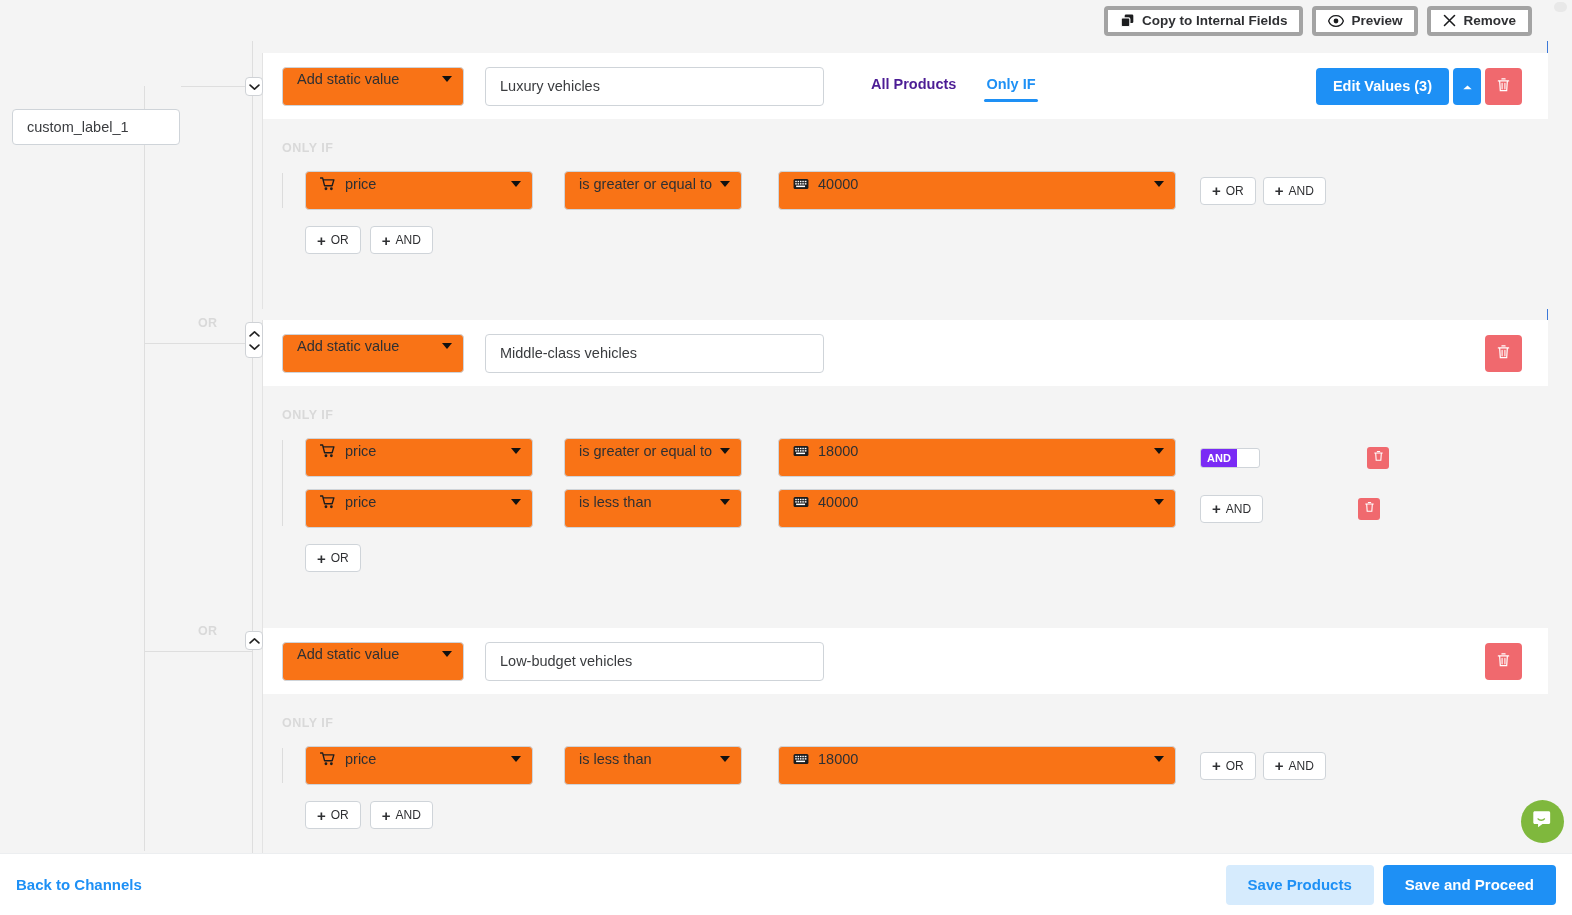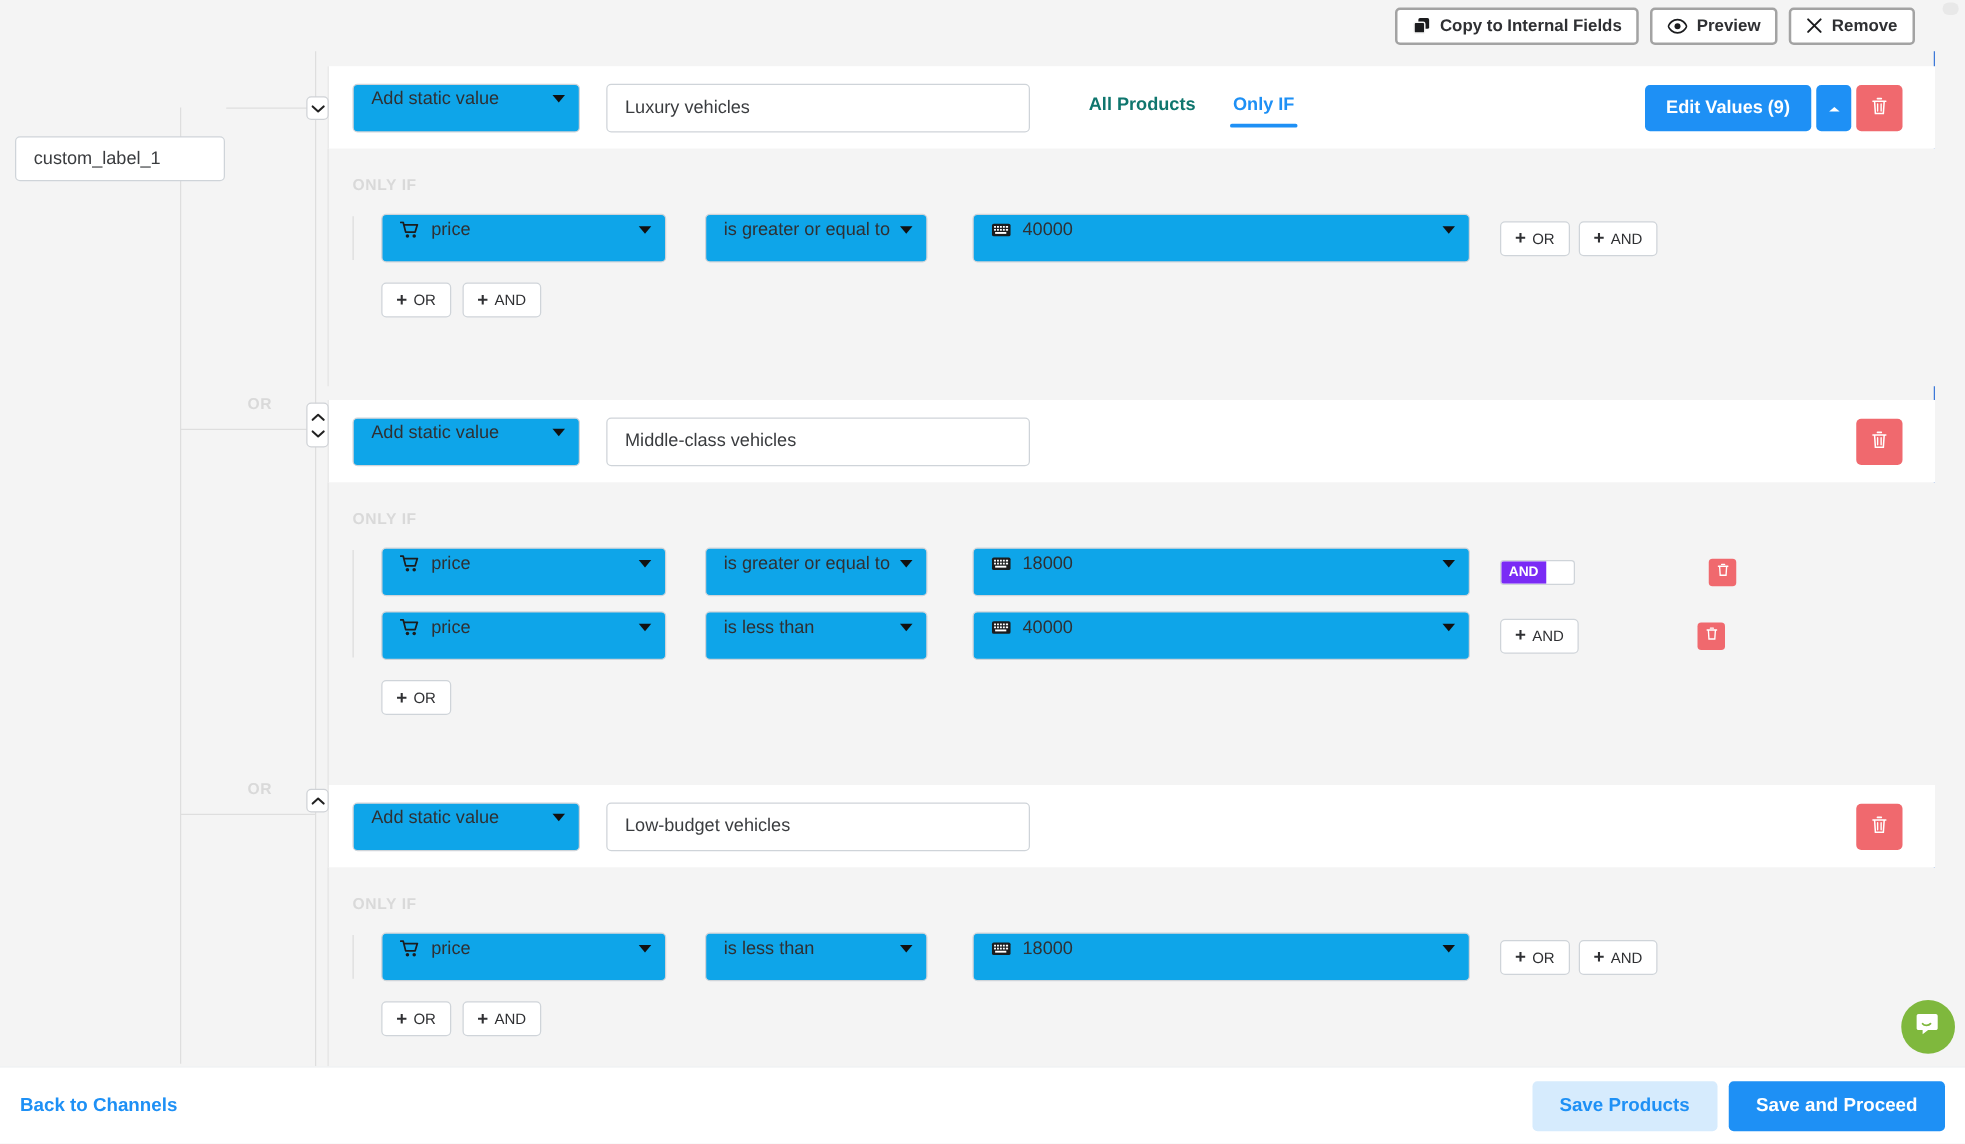--- a/index.html
+++ b/index.html
@@ -18,21 +18,21 @@
   
   .topbar {
     position: absolute; top: 0; left: 0; width: 1548px; height: 41px;
     background: #f4f4f4;
     display: flex; align-items: center; justify-content: flex-end;
     padding-right: 16px; gap: 9px;
   }
   .tool-btn {
     height: 30px; display: inline-flex; align-items: center; gap: 7px;
     padding: 0 12px;
-    background: #fff; border: 2px solid #a3a3a3; border-radius: 4px;
+    background: #fff; border: 4px solid #a3a3a3; border-radius: 4px;
     font-size: 13.5px; font-weight: 700; color: #2f3033;
     cursor: pointer; white-space: nowrap;
   }
   .tool-btn svg { display: block; }
 
   
   .scrollwrap {
     position: absolute; top: 41px; left: 0; width: 1548px; height: 812px;
     background: #f4f4f4;
     border-right: 1px solid #3c78d8;
@@ -70,21 +70,21 @@
     background: #f4f4f4; border-left: 1px solid #e3e3e3;
     padding: 22px 0 0 19px; position: relative;
   }
   .onlyif-label {
     font-size: 12.5px; font-weight: 700; color: #d9d9d9;
     letter-spacing: .5px; margin-bottom: 16px;
   }
 
   
   .select {
-    height: 39px; background: #0ea5e9; border: 1px solid #cfd4d9;
+    height: 39px; background: #f97316; border: 1px solid #cfd4d9;
     border-radius: 4px; display: flex; align-items: center;
     padding: 0 11px 14px 14px; font-size: 14.5px; color: #2f3033;
     cursor: pointer; position: relative;
   }
   .select .lbl { flex: 1; white-space: nowrap; overflow: hidden; }
   .caret {
     width: 0; height: 0; margin-left: 8px;
     border-left: 5px solid transparent; border-right: 5px solid transparent;
     border-top: 6px solid #111;
   }
@@ -92,21 +92,21 @@
     height: 39px; background: #fff; border: 1px solid #cfd4d9;
     border-radius: 4px; display: flex; align-items: center;
     padding: 0 14px; font-size: 14.5px; color: #3a3c3f; cursor: text;
   }
   .sel-static { width: 182px; }
   .val-input  { width: 339px; margin-left: 21px; }
 
   
   .tabs { display: flex; align-items: center; margin-left: 45px; gap: 26px; }
   .tab {
-    font-size: 14.5px; font-weight: 700; color: #0f766e;
+    font-size: 14.5px; font-weight: 700; color: #4c1d95;
     padding: 6px 2px 10px; cursor: pointer; position: relative;
   }
   .tab.active { color: #1e90f5; }
   .tab.active::after {
     content: ""; position: absolute; left: 0; right: 0; bottom: 0;
     height: 3px; background: #1e90f5; border-radius: 2px;
   }
 
   
   .head-actions {
@@ -290,21 +290,21 @@
           <span class="caret"></span>
         </div>
         <div class="textinput val-input">
           <span>Luxury vehicles</span>
         </div>
         <div class="tabs">
           <div class="tab">All Products</div>
           <div class="tab active">Only IF</div>
         </div>
         <div class="head-actions">
-          <button class="btn-edit-values">Edit Values (9)</button>
+          <button class="btn-edit-values">Edit Values (3)</button>
           <button class="btn-collapse">
             <span>
               <svg width="11" height="7" viewBox="0 0 12 8">
                   <path d="M1.2 6 L6 1.8 L10.8 6" fill="#fff"></path>
                 </svg>
             </span>
           </button>
           <button class="btn-trash">
             <span>
               <svg width="15" height="16" viewBox="0 0 16 17">

